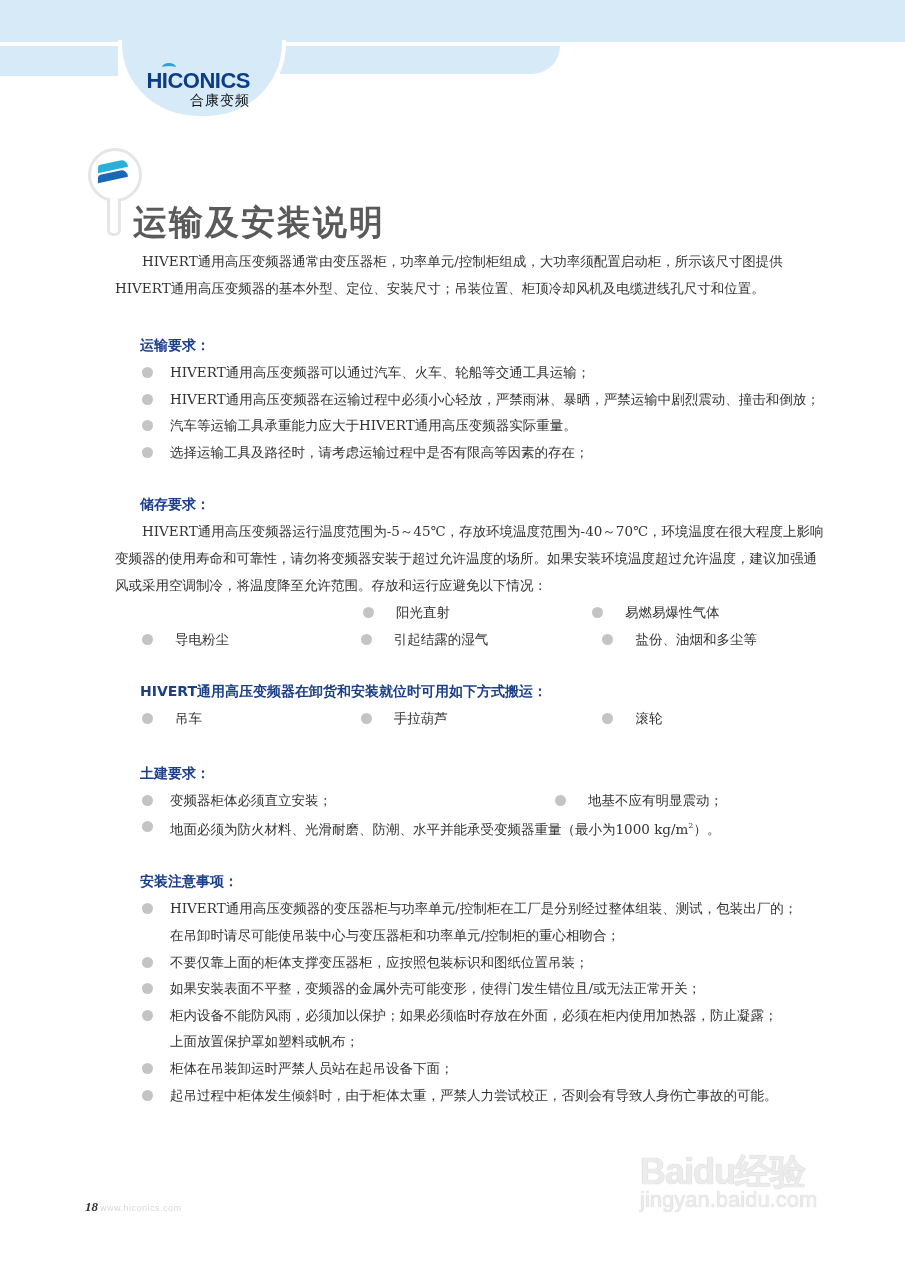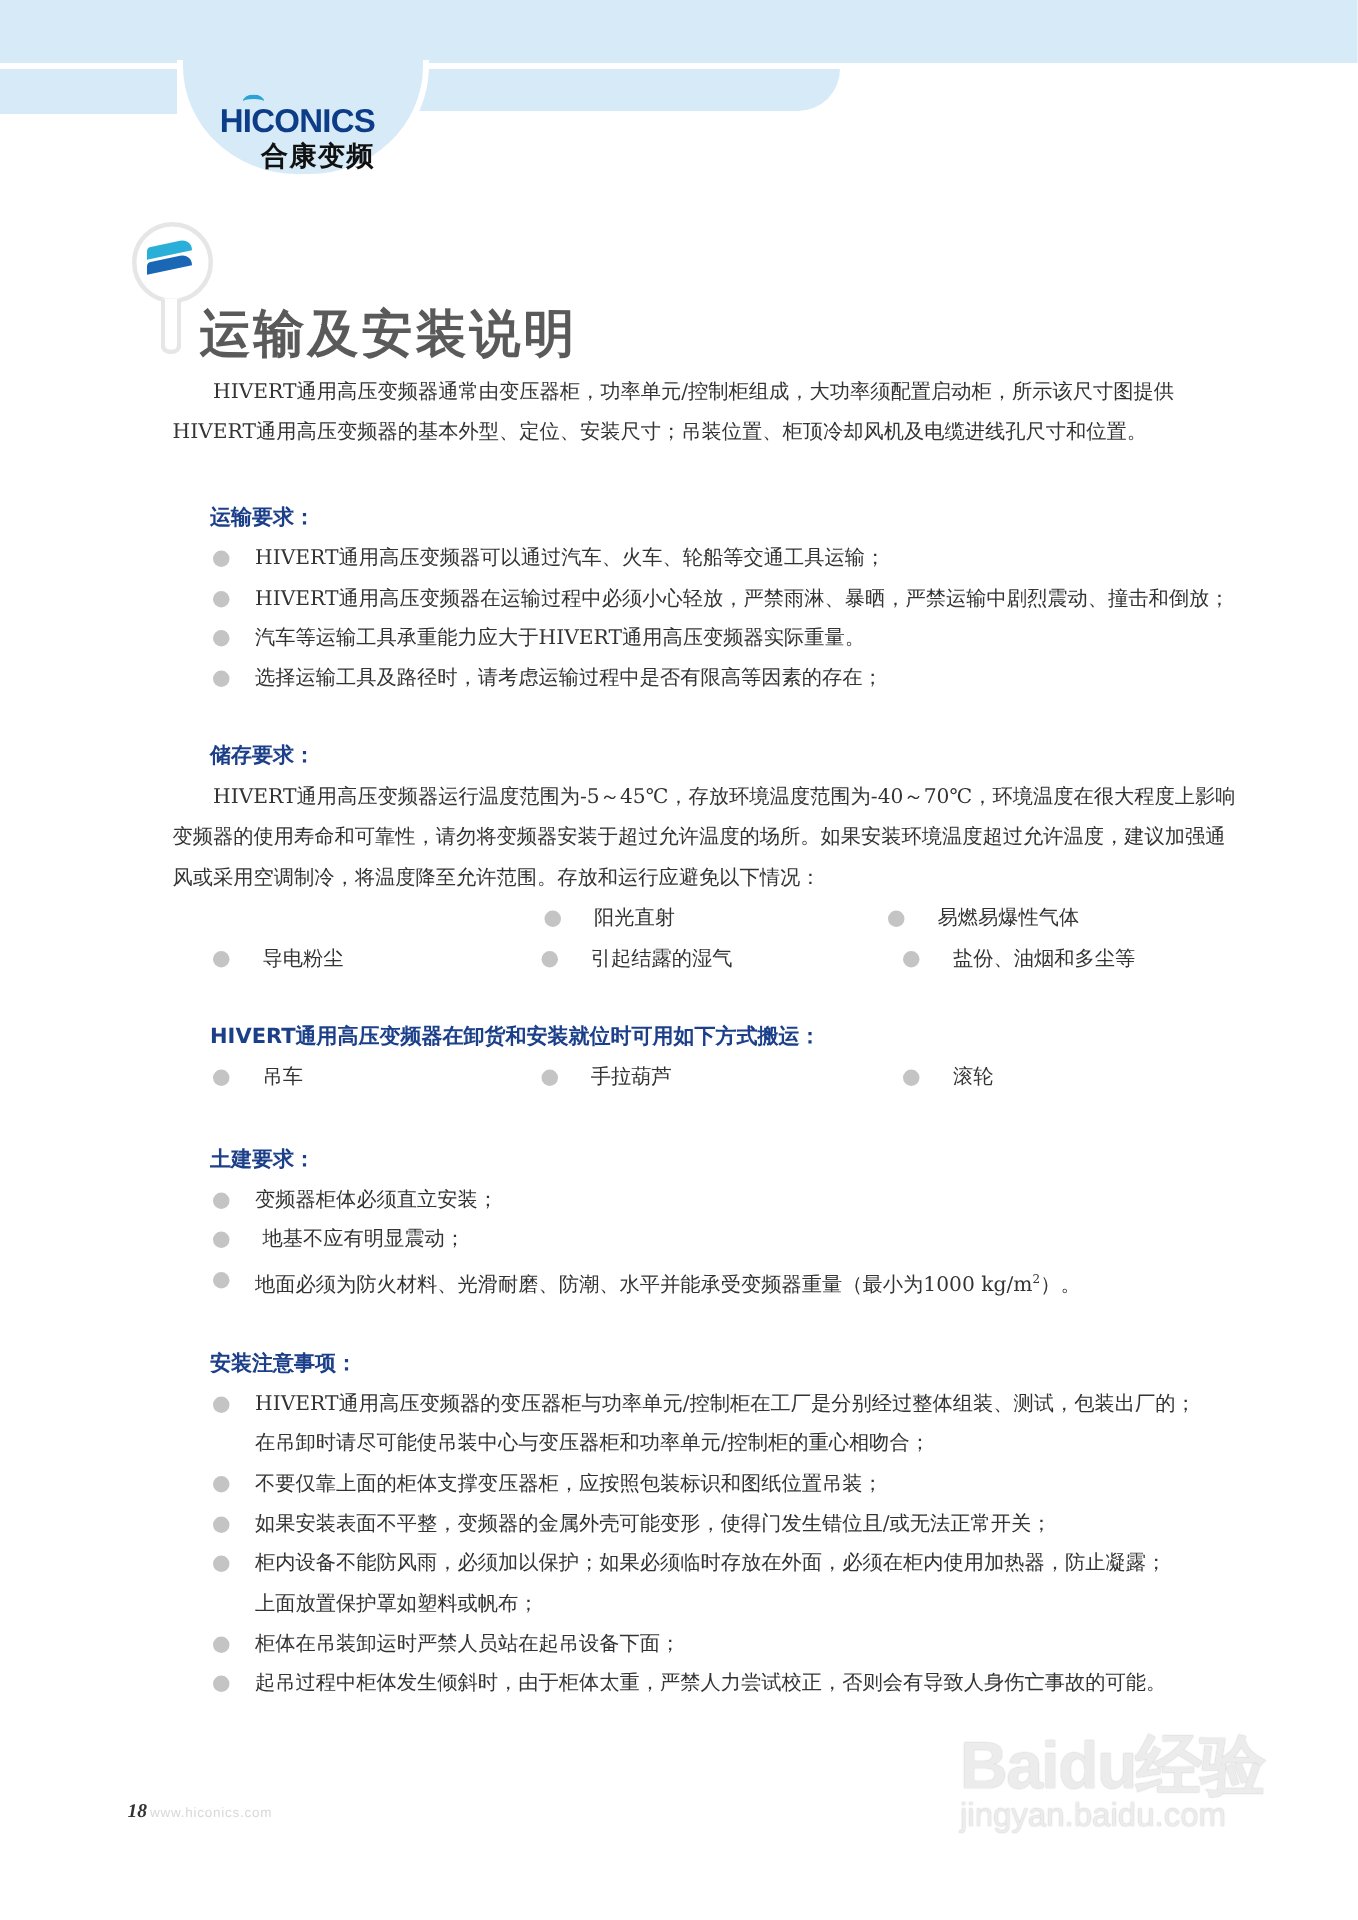--- a/index.html
+++ b/index.html
@@ -7,46 +7,46 @@
          font-family: "DejaVu Serif", "Liberation Serif", serif; color:#333; }
   .top-band { position:absolute; left:0; top:0; width:905px; height:42px; background:#d6eaf7; }
   .band2-left { position:absolute; left:0; top:46px; width:118px; height:30px; background:#d6eaf7; border-radius:0 0 0 0; }
   .band2-right { position:absolute; left:270px; top:46px; width:290px; height:28px; background:#d6eaf7; border-bottom-right-radius:30px; }
   .cup { position:absolute; left:118px; top:40px; width:160px; height:76px; background:#d6eaf7;
          border-bottom-left-radius:80px 76px; border-bottom-right-radius:80px 76px;
          border:4px solid #fff; border-top:none; }
   .logo { position:absolute; left:140px; top:68px; width:110px; text-align:right; }
   .logo-main { font-family:"Liberation Sans", sans-serif; font-weight:bold; font-size:22px; color:#0d3d87; letter-spacing:-0.5px; position:relative; }
   .logo-swoosh { position:absolute; left:22px; top:-5px; width:14px; height:6px; border-top:3px solid #2aa3d6; border-radius:50% 50% 0 0; }
-  .logo-sub { font-family:"DejaVu Sans", sans-serif; font-weight:bold; font-size:18px; color:#111; margin-top:-2px; letter-spacing:1px; }
+  .logo-sub { font-family:"DejaVu Sans", sans-serif; font-weight:normal; font-size:14px; color:#111; margin-top:-2px; letter-spacing:1px; }
 
   .magnifier { position:absolute; left:88px; top:148px; width:48px; height:48px; border:3px solid #e6e6e6; border-radius:50%; background:#fff; }
   .magnifier-handle { position:absolute; left:107px; top:199px; width:8px; height:34px; border:3px solid #e6e6e6; border-top:none; border-radius:0 0 6px 6px; background:#fff; }
   .mag-stripe1 { position:absolute; left:98px; top:162px; width:30px; height:8px; background:#2ab0d8; transform:skewY(-12deg); border-radius:3px 10px 0 0; }
   .mag-stripe2 { position:absolute; left:98px; top:172px; width:30px; height:8px; background:#1a68b5; transform:skewY(-12deg); border-radius:3px 10px 0 0; }
   .page-title { position:absolute; left:133px; top:200px; font-size:34px; font-weight:bold; color:#5a5a5a; letter-spacing:2px; font-family:Liberation Serif, serif; }
 
   .content { position:absolute; left:115px; top:248px; width:710px; font-size:13.5px; line-height:27px; color:#333; }
   .para { text-indent:27px; margin:0; }
   .section-head { font-family:"DejaVu Sans", sans-serif; font-weight:bold; color:#1c3f8a; font-size:14px; margin:0; padding-left:25px; }
   .list { margin:0; padding:0 0 0 27px; list-style:none; }
   .li { position:relative; padding-left:28px; line-height:26.5px; }
   .bullet { position:absolute; left:0; top:8px; width:11px; height:11px; border-radius:50%; background:#c4c4c4; }
   .cont { padding-left:28px; }
   .grid3 { display:flex; padding-left:27px; line-height:26.5px;justify-content:flex-end; }
   .grid3 .cell { position:relative; padding-left:33px; }
   .c1 { width:196px; } .c2 { width:220px; } .c3 { width:200px; }
-  .grid2 { display:flex; padding-left:27px; line-height:26.5px;flex-direction:column; }
+  .grid2 { display:flex; padding-left:27px; line-height:26.5px; }
   .grid2 .cell { position:relative; padding-left:28px; }
   sup { font-size:8px; }
 
   .footer { position:absolute; left:85px; top:1199px; font-family:"Liberation Serif", serif; font-style:italic; font-weight:bold; font-size:13px; color:#333; }
   .footer-url { font-family:"Liberation Sans", sans-serif; font-style:normal; font-weight:normal; font-size:9px; color:#d8d8d8; margin-left:2px; letter-spacing:0.5px; }
   .watermark { position:absolute; left:640px; top:1148px; width:220px; color:#ececec; font-family:"Liberation Sans", sans-serif; text-shadow:0 0 1px #bbb; }
-  .wm-main { font-size:44px; font-weight:bold; letter-spacing:-1px; }
+  .wm-main { font-size:36px; font-weight:bold; letter-spacing:-1px; }
   .wm-url { font-size:22px; margin-top:-10px; }
 </style>
 </head>
 <body>
 
 <div class="top-band"></div>
 <div class="band2-left"></div>
 <div class="band2-right"></div>
 <div class="cup"></div>
 <div class="logo">

